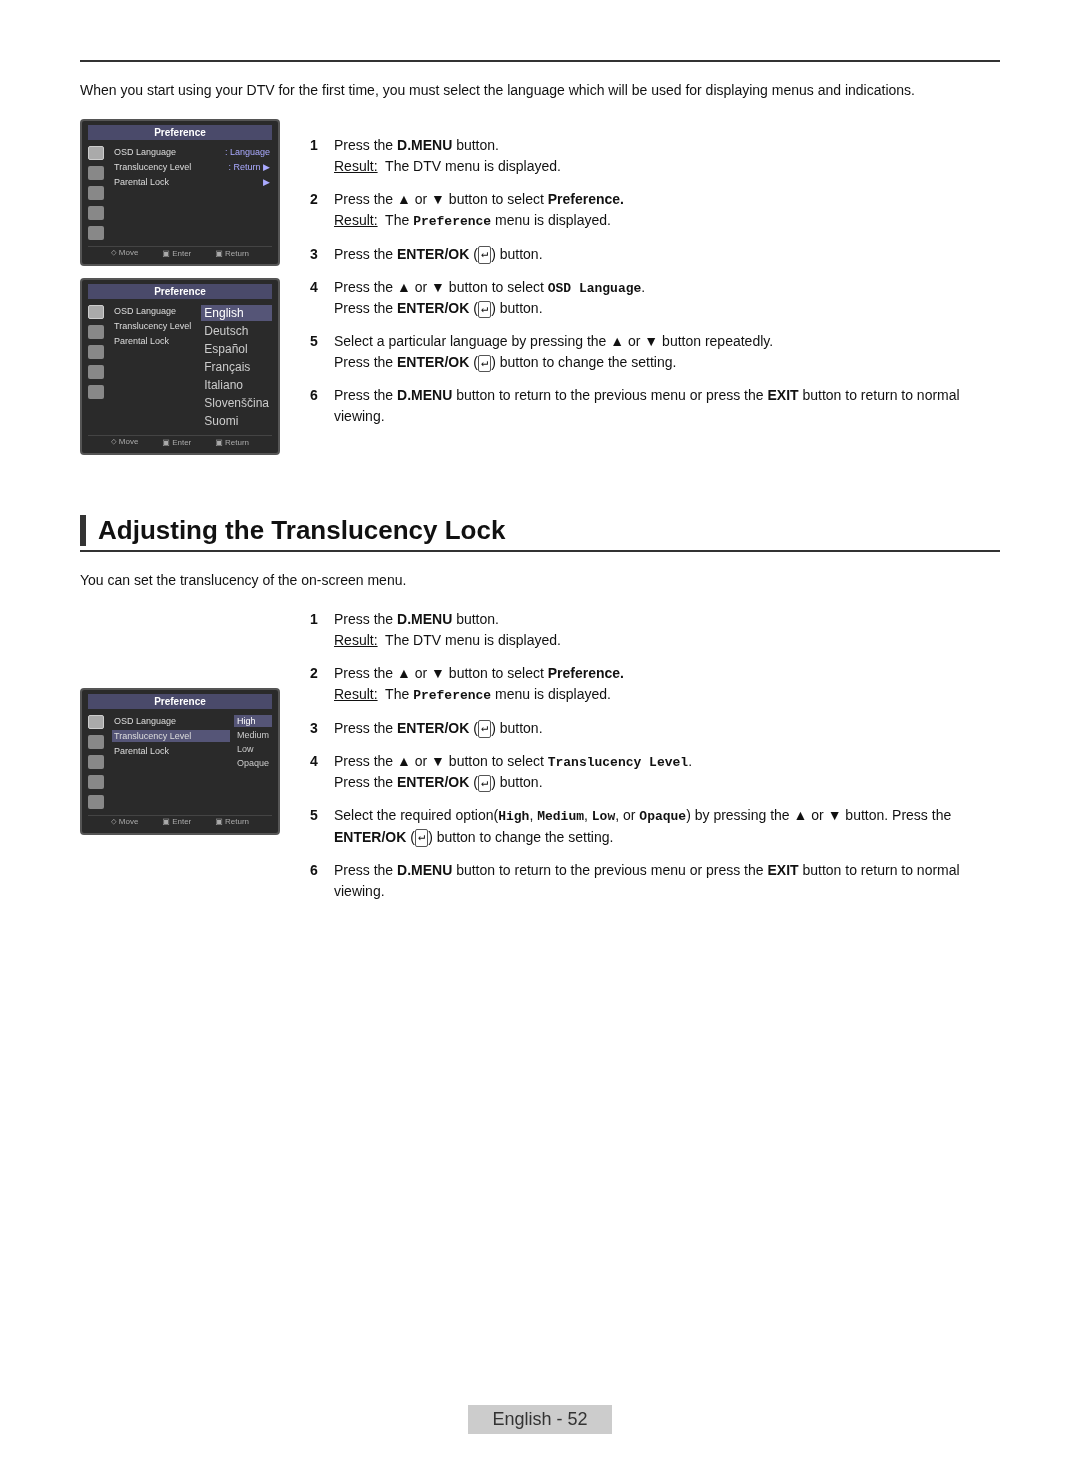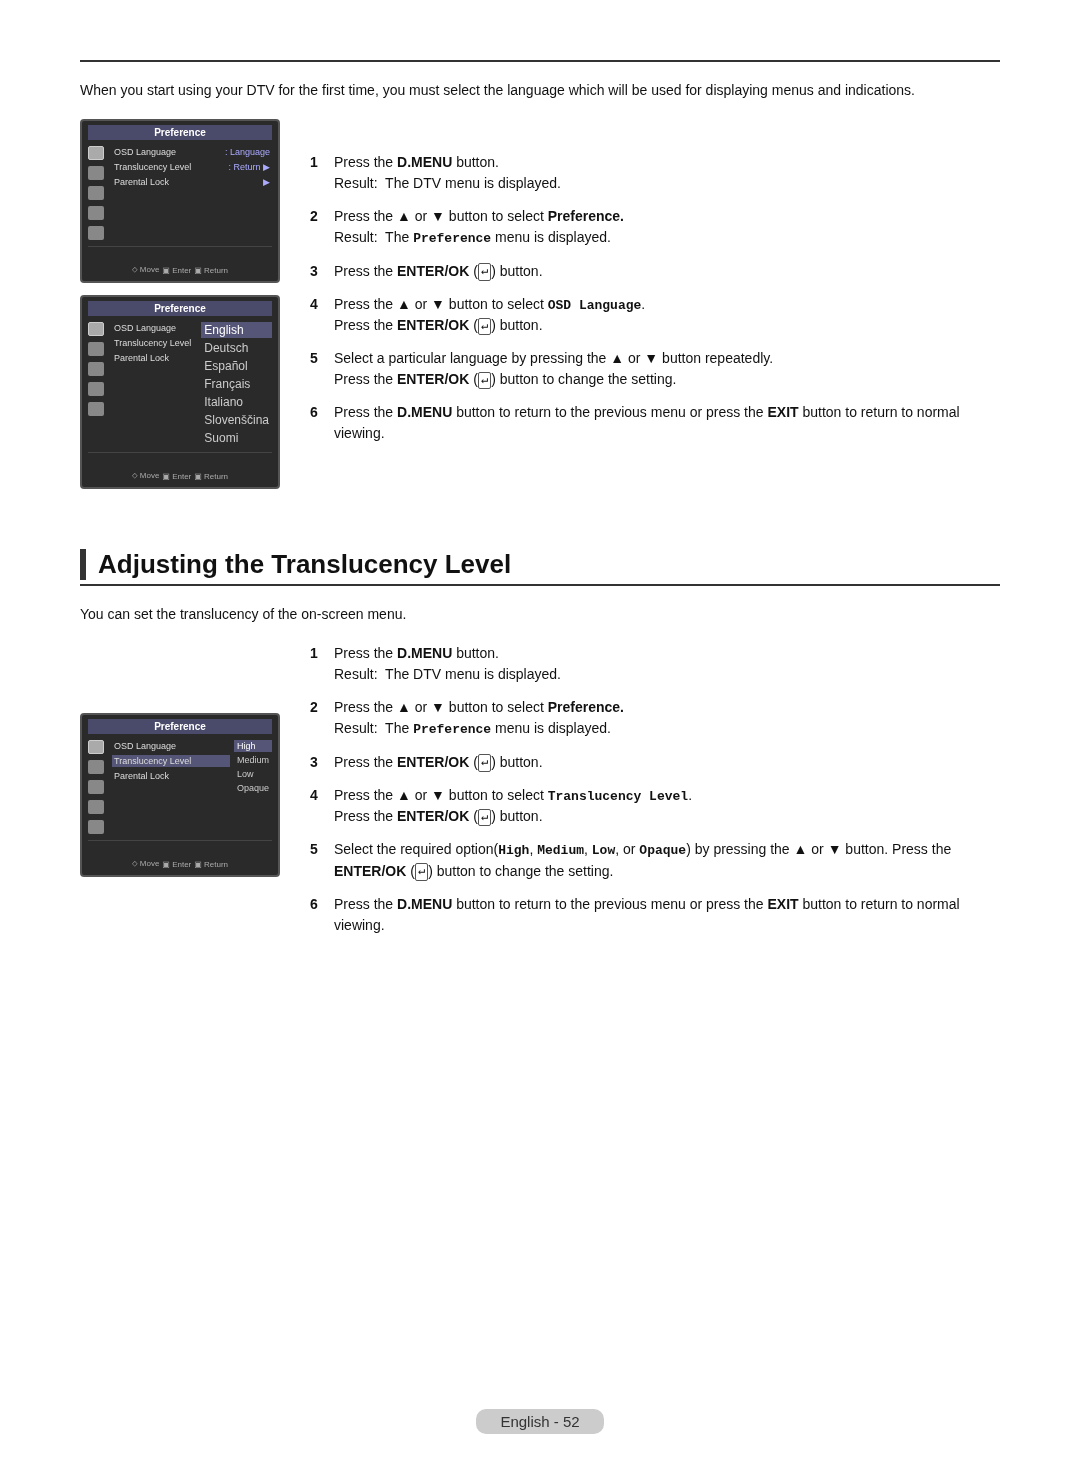--- a/index.html
+++ b/index.html
@@ -118,26 +118,26 @@
     }
     .tv-menu-row.selected {
       background: #555577;
       color: #fff;
     }
     .tv-menu-row .label { color: #ddd; }
     .tv-menu-row .value { color: #aaf; }
     .tv-footer {
       display: flex;
       justify-content: center;
-      gap: 3px;
+      gap: 24px;
       margin-top: 6px;
       color: #aaa;
       font-size: 8px;
       border-top: 1px solid #444;
-      padding-top: 18px;
+      padding-top: 1px;
     }
     .tv-footer span { display: flex; align-items: center; gap: 2px; }
 
     
     .tv-lang-list {
       display: flex;
       flex-direction: column;
       gap: 2px;
     }
     .tv-lang-item {
@@ -179,20 +179,21 @@
       font-size: 14px;
     }
     .step-num {
       font-weight: bold;
       min-width: 16px;
     }
     .step-text {
       flex: 1;
     }
     .result-label {
+      text-decoration: underline;
     }
     code, .mono {
       font-family: 'Courier New', monospace;
       font-size: 13px;
     }
     b { font-weight: bold; }
     .enter-symbol {
       font-family: 'Courier New', monospace;
       font-size: 12px;
       border: 1px solid #555;
@@ -208,22 +209,22 @@
       position: fixed;
       bottom: 40px;
       left: 0;
       right: 0;
       text-align: center;
     }
     .page-footer-inner {
       display: inline-block;
       background: #ccc;
       padding: 4px 24px;
-      border-radius: 10px;
-      font-size: 15px;
+      border-radius: 0;
+      font-size: 18px;
       color: #333;
     }
   </style>
 </head>
 <body>
 
 <div class="section">
   <hr class="section-divider">
   <p class="intro-text">When you start using your DTV for the first time, you must select the language which will be used for displaying menus and indications.</p>
 
@@ -335,21 +336,21 @@
         <li>
           <span class="step-num">6</span>
           <span class="step-text">Press the <b>D.MENU</b> button to return to the previous menu or press the <b>EXIT</b> button to return to normal viewing.</span>
         </li>
       </ol>
     </div>
   </div>
 </div>
 
 <div class="section">
-  <h1 class="section-title">Adjusting the Translucency Level</h1>
+  <h1 class="section-title">Adjusting the Translucency Lock</h1>
   <hr class="section-divider">
   <p class="intro-text">You can set the translucency of the on-screen menu.</p>
 
   <div class="content-layout">
 
     <div class="screens-col">
       <div class="tv-screen">
         <div class="tv-screen-inner">
           <div class="tv-title-bar">Preference</div>
           <div class="tv-sidebar">

